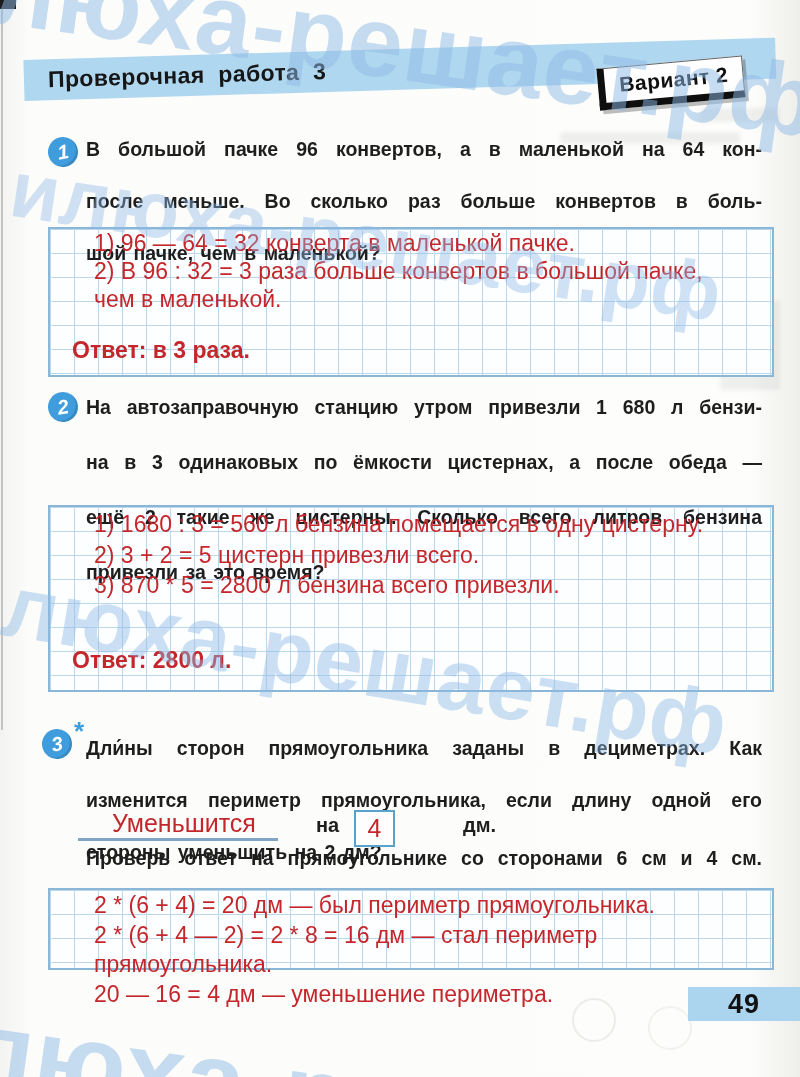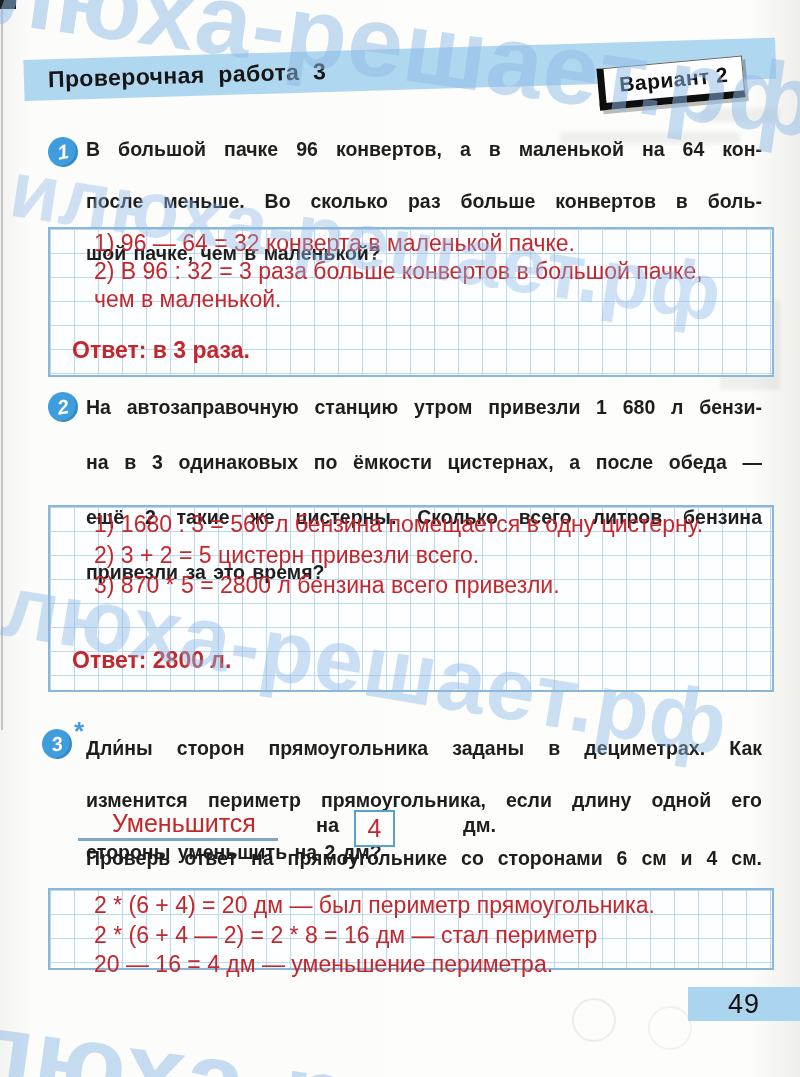--- a/index.html
+++ b/index.html
@@ -79,21 +79,21 @@
     border:2px solid #58a3cc; background:#fefefe;
     display:flex; align-items:center; justify-content:center;
     color:#c4272b; font-size:25px;
   }
   .fill-dm{position:absolute; left:419px; top:814px; z-index:10; font-size:20px; font-weight:bold; color:#1e1e1e;margin-left:44px;}
   
   .pagenum{
     position:absolute; left:688px; top:987px; width:112px; height:34px; z-index:10;
     background:#abd4ef; display:flex; align-items:center; justify-content:center;
   }
-  .pagenum span{font-size:27px; font-weight:normal; color:#111; letter-spacing:1px;}
+  .pagenum span{font-size:27px; font-weight:bold; color:#111; letter-spacing:1px;}
 </style>
 </head>
 <body>
 
 <div class="page">
 
   <div class="edge-line"></div>
   <div class="corner-mark"></div>
   <div class="ghost" style="left:572px; top:998px;"></div>
   <div class="ghost" style="left:648px; top:1006px; opacity:.45;"></div>
@@ -159,20 +159,21 @@
   </div>
   <div class="fill-dm">дм.</div>
   <div class="ptext" style="top:845px;">
     <div class="pline jus">Проверь ответ на прямоугольнике со сторонами 6 см и 4 см.</div>
   </div>
 
   <div class="gridbox" style="top:888px; height:78px;"></div>
   <div class="sol" style="top:891px;">
     <div class="sline" style="line-height:29.5px;">2 * (6 + 4) = 20 дм — был периметр прямоугольника.</div>
     <div class="sline" style="line-height:29.5px;">2 * (6 + 4 — 2) = 2 * 8 = 16 дм — стал периметр</div>
+    <div class="sline" style="line-height:29.5px;">прямоугольника.</div>
     <div class="sline" style="line-height:29.5px;">20 — 16 = 4 дм — уменьшение периметра.</div>
   </div>
 
   <div class="pagenum">
     <span>49</span>
   </div>
 
   <div class="wm wm1">илюха-решает.рф</div>
   <div class="wm wm2">илюха-решает.рф</div>
   <div class="wm wm3">илюха-решает.рф</div>

